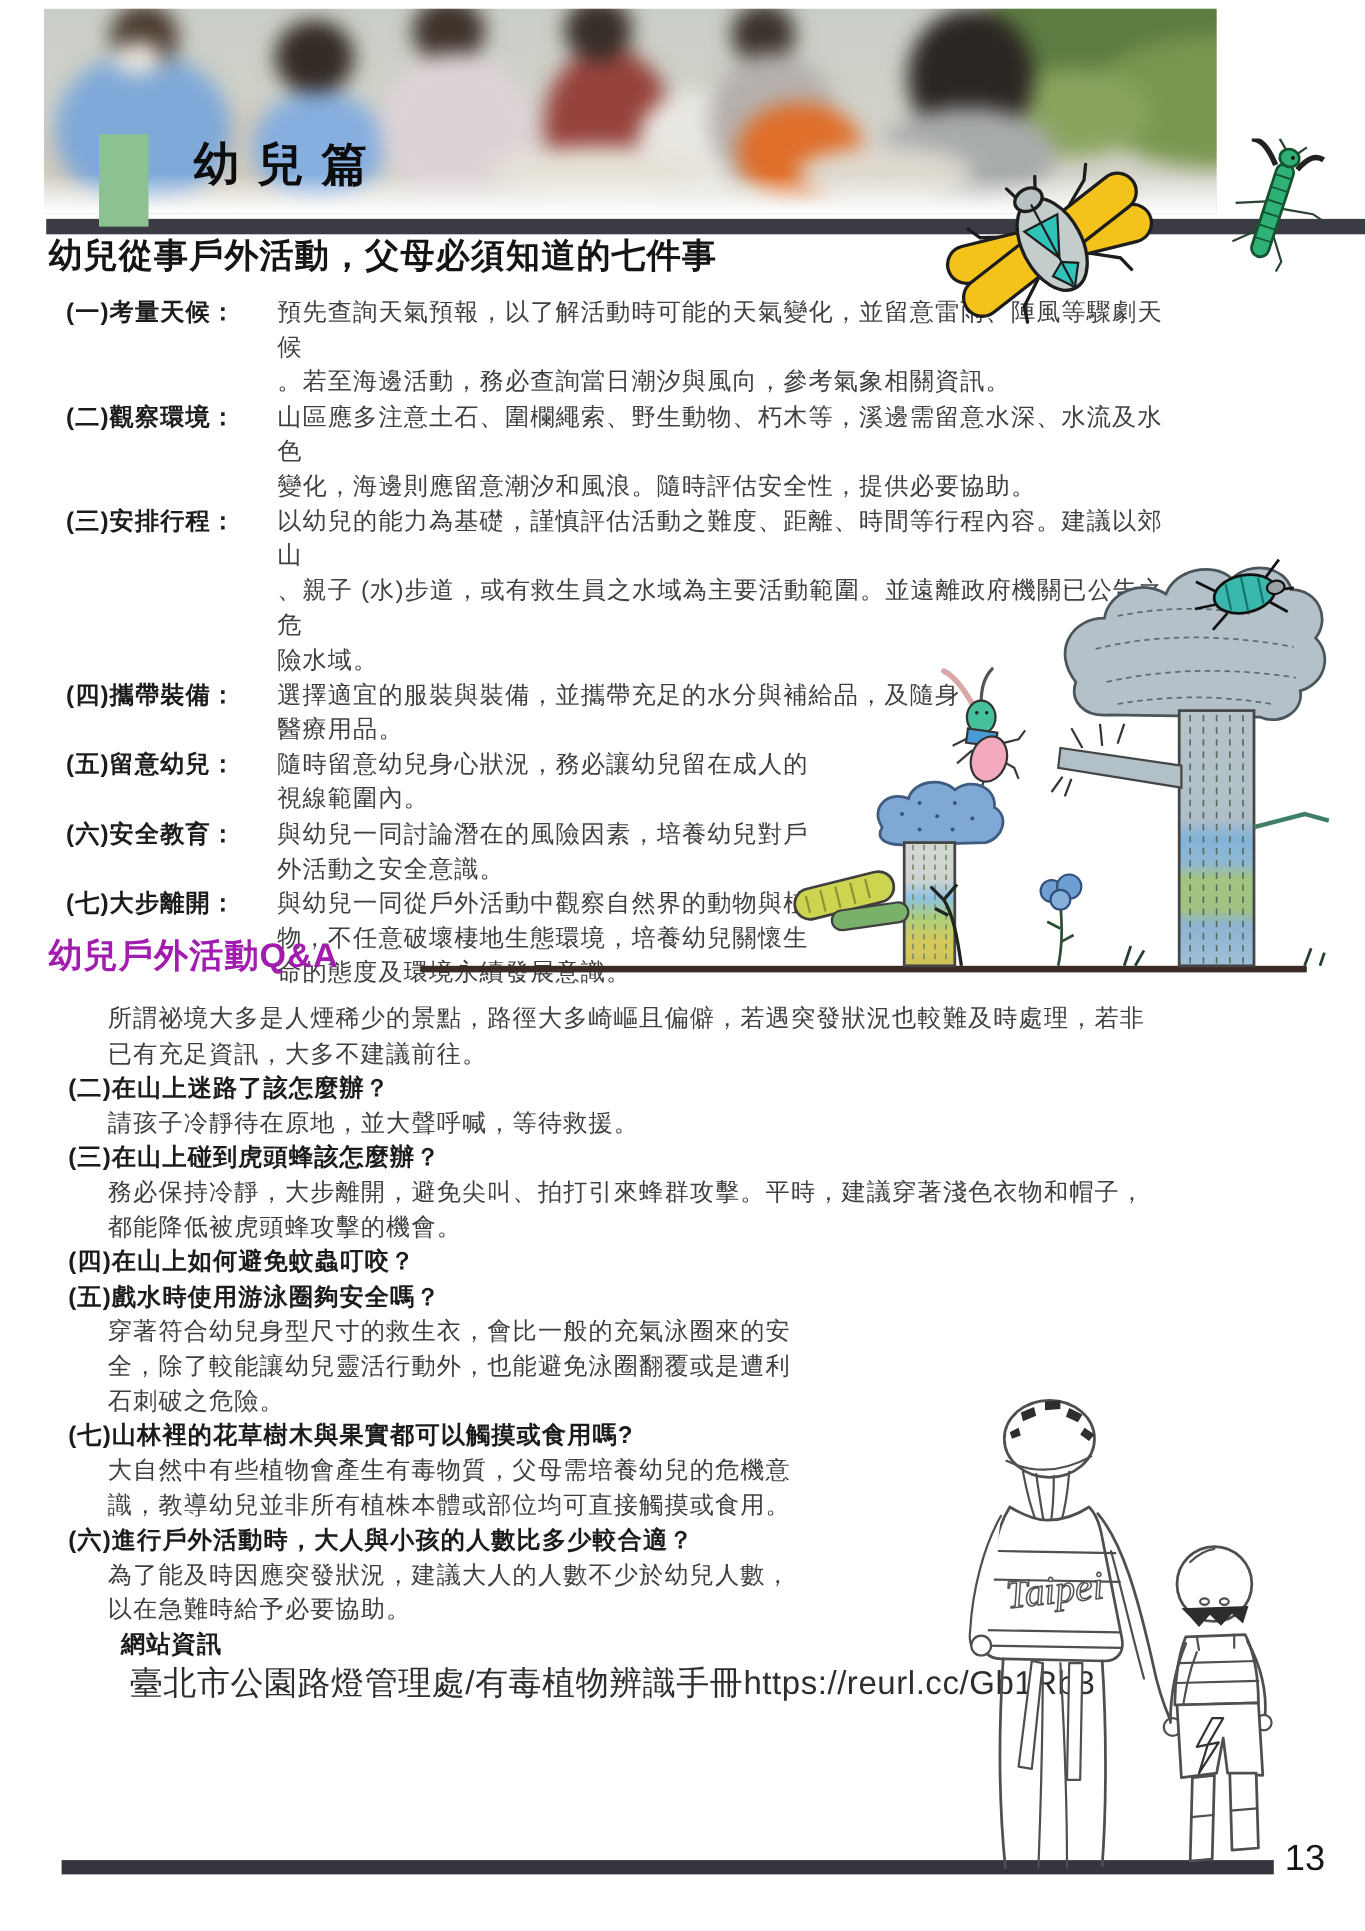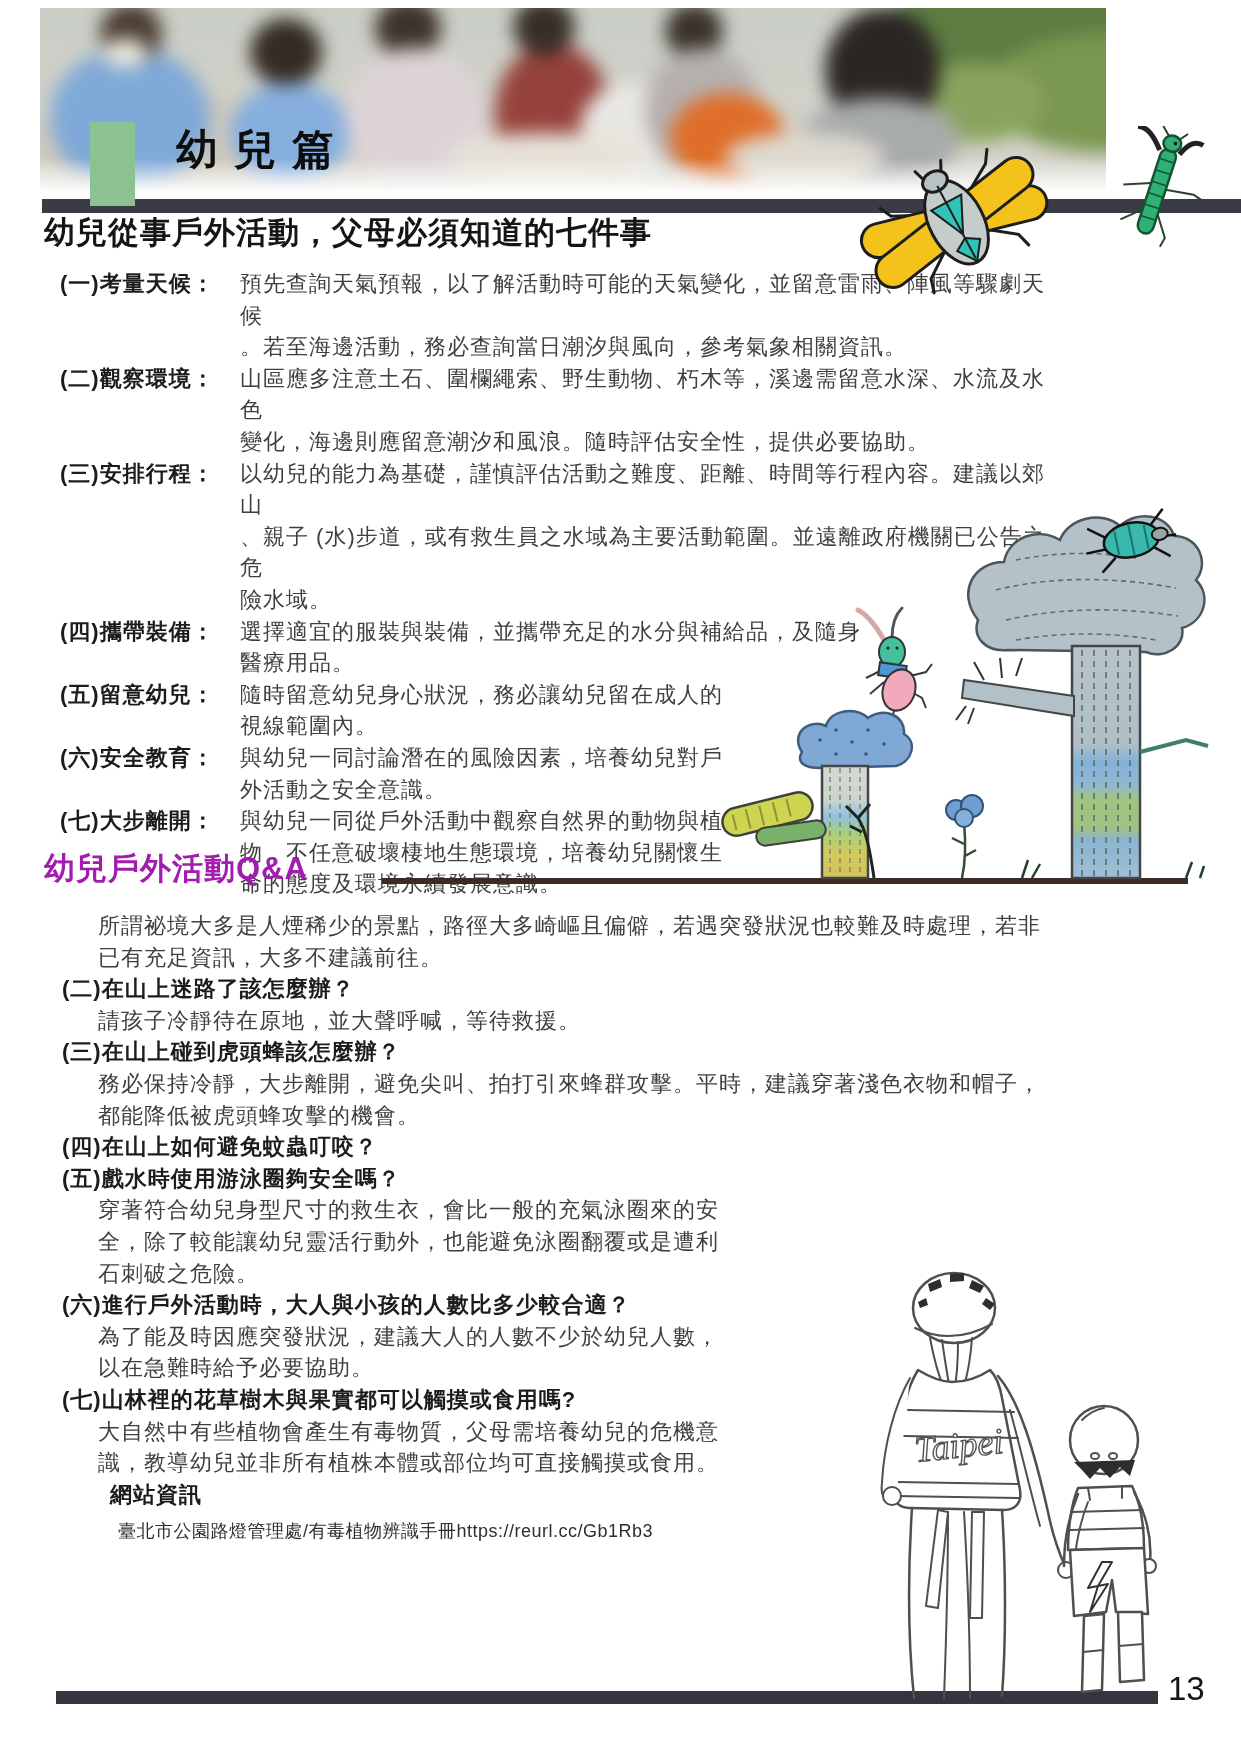--- a/index.html
+++ b/index.html
@@ -20,30 +20,30 @@
   .bottom-bar{position:absolute;left:56px;top:1691px;width:1102px;height:13px;background:#35353f;z-index:2;}
   .page-number{position:absolute;left:1168px;top:1670px;font-size:33px;color:#151515;z-index:3;}
 
   
   .h1{position:absolute;left:44px;top:212px;font-size:31px;font-weight:bold;color:#151515;letter-spacing:1px;}
   .h2{position:absolute;left:44px;top:848px;font-size:31px;font-weight:bold;color:#a21caf;letter-spacing:1px;}
   .qa-rule{position:absolute;left:382px;top:878px;width:806px;height:6px;background:#3a2b27;z-index:1;}
 
   
   .list1{position:absolute;left:60px;top:268px;width:1000px;font-size:22px;line-height:31.6px;letter-spacing:1px;}
-  .item1{display:flex;align-items:flex-start;}
+  .item1{display:flex;align-items:flex-start;gap:12px;}
   .item1 .lbl{flex:0 0 180px;font-weight:bold;color:#1c1c1c;white-space:nowrap;}
   .item1 .txt{white-space:pre-line;color:#3f3f3f;}
 
   
   .qa{position:absolute;left:62px;top:910px;width:1130px;font-size:22px;line-height:31.6px;letter-spacing:1px;}
   .qa .q{font-weight:bold;color:#1c1c1c;}
   .qa .a{margin-left:36px;white-space:pre-line;color:#3f3f3f;}
   .web-label{margin-left:48px;font-weight:bold;color:#1c1c1c;}
-  .web-line{margin-left:56px;font-size:18px;line-height:42px;letter-spacing:0.5px;color:#2e2e2e;}
+  .web-line{margin-left:56px;font-size:30px;line-height:42px;letter-spacing:0.5px;color:#2e2e2e;}
 
   
   .ill{position:absolute;}
   svg{display:block;}
 </style>
 </head>
 <body>
 
 <div class="page">
 
@@ -319,28 +319,28 @@
     <div>
       <div class="q">(四)在山上如何避免蚊蟲叮咬？</div>
     </div>
     <div>
       <div class="q">(五)戲水時使用游泳圈夠安全嗎？</div>
       <div class="a">穿著符合幼兒身型尺寸的救生衣，會比一般的充氣泳圈來的安
 全，除了較能讓幼兒靈活行動外，也能避免泳圈翻覆或是遭利
 石刺破之危險。</div>
     </div>
     <div>
+      <div class="q">(七)山林裡的花草樹木與果實都可以觸摸或食用嗎?</div>
+      <div class="a">大自然中有些植物會產生有毒物質，父母需培養幼兒的危機意
+識，教導幼兒並非所有植株本體或部位均可直接觸摸或食用。</div>
+    </div>
+    <div>
       <div class="q">(六)進行戶外活動時，大人與小孩的人數比多少較合適？</div>
       <div class="a">為了能及時因應突發狀況，建議大人的人數不少於幼兒人數，
 以在急難時給予必要協助。</div>
-    </div>
-    <div>
-      <div class="q">(七)山林裡的花草樹木與果實都可以觸摸或食用嗎?</div>
-      <div class="a">大自然中有些植物會產生有毒物質，父母需培養幼兒的危機意
-識，教導幼兒並非所有植株本體或部位均可直接觸摸或食用。</div>
     </div>
     <div class="web-label">網站資訊</div>
     <div class="web-line">臺北市公園路燈管理處/有毒植物辨識手冊https://reurl.cc/Gb1Rb3</div>
   </div>
 
   <div class="ill" style="left:852px;top:1250px;z-index:4;">
     <svg width="312" height="455" viewBox="0 0 312 455">
       <g stroke="#4f4f4f" stroke-width="2" fill="none" stroke-linejoin="round" stroke-linecap="round">
 
         <ellipse cx="102" cy="58" rx="41" ry="35" fill="#fff" stroke-width="2.5"></ellipse>

